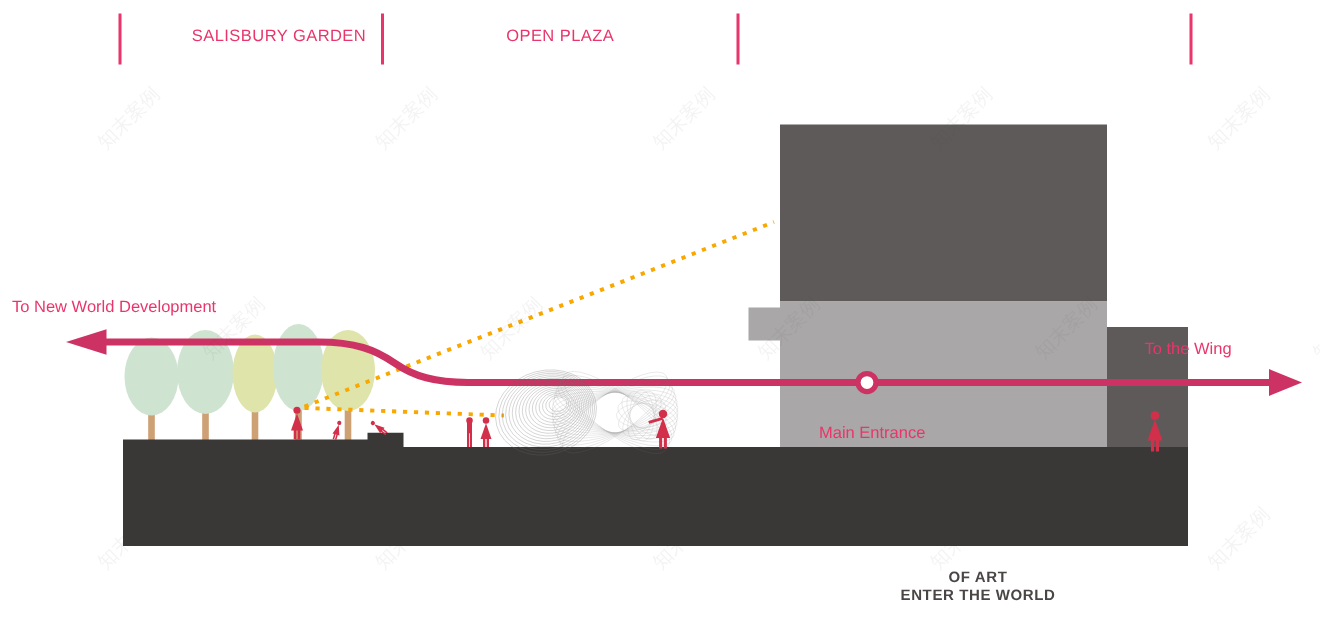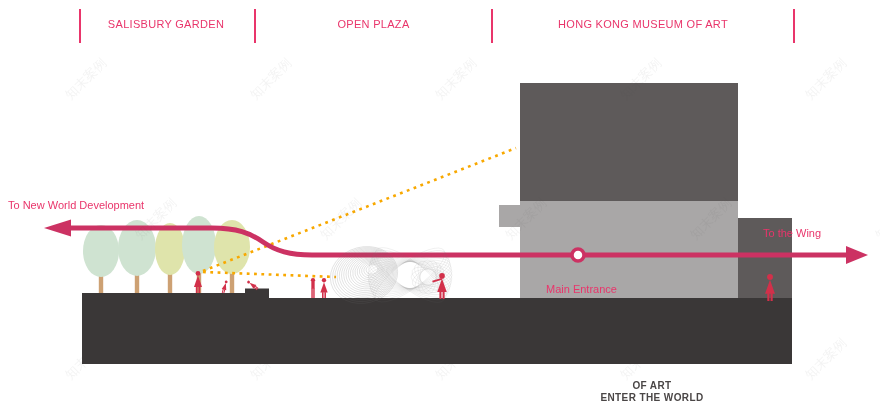--- a/index.html
+++ b/index.html
@@ -3,21 +3,21 @@
 <meta charset="utf-8">
 <style>
   html,body{margin:0;padding:0;background:#fff;}
   #stage{position:relative;width:880px;height:416px;background:#fff;overflow:hidden;
          font-family:"Liberation Sans",sans-serif;}
   #scene{position:absolute;left:0;top:0;}
   .tick{position:absolute;top:9px;width:2px;height:34px;background:var(--pink);}
   .t1{left:79px}.t2{left:254px}.t3{left:491px}.t4{left:793px}
   .hdr-label{position:absolute;top:18px;font-size:11px;letter-spacing:.3px;
              color:var(--pink);text-align:center;white-space:nowrap;}
-  .seg1{left:68px;width:196px}.seg2{left:255px;width:237px}.seg3{left:492px;width:302px}
+  .seg1{left:88px;width:196px}.seg2{left:255px;width:237px}.seg3{left:492px;width:302px}
   .note{position:absolute;font-size:11px;color:var(--pink);white-space:nowrap;}
   #to-new-world{left:8px;top:199px;}
   #main-entrance{left:546px;top:242px;margin-top:41px;}
   #to-the-wing{left:763px;top:227px;text-align:right;}
   .caption{position:absolute;top:380px;width:170px;text-align:center;font-size:10px;
            font-weight:bold;letter-spacing:.4px;line-height:11.5px;color:var(--caption);}
   #cap1{left:90px}#cap2{left:291px}#cap3{left:567px}
   .wm{position:absolute;font-size:13px;color:#444;opacity:.06;transform:rotate(-45deg);
       pointer-events:none;white-space:nowrap;}
 </style>
@@ -149,21 +149,20 @@
       </g>
     </svg>
 
   <div class="tick t1"></div>
   <div class="tick t2"></div>
   <div class="tick t3"></div>
   <div class="tick t4"></div>
 
   <div class="hdr-label seg1">SALISBURY GARDEN</div>
   <div class="hdr-label seg2">OPEN PLAZA</div>
-  <div class="hdr-label seg3">HONG KONG MUSEUM OF ART</div>
 
   <div class="note" id="to-new-world">To New World Development</div>
   <div class="note" id="main-entrance">Main Entrance</div>
   <div class="note" id="to-the-wing">To the Wing</div>
 
   <div class="caption" id="cap3">
     <div>OF ART</div>
     <div>ENTER THE WORLD</div>
   </div>
 

